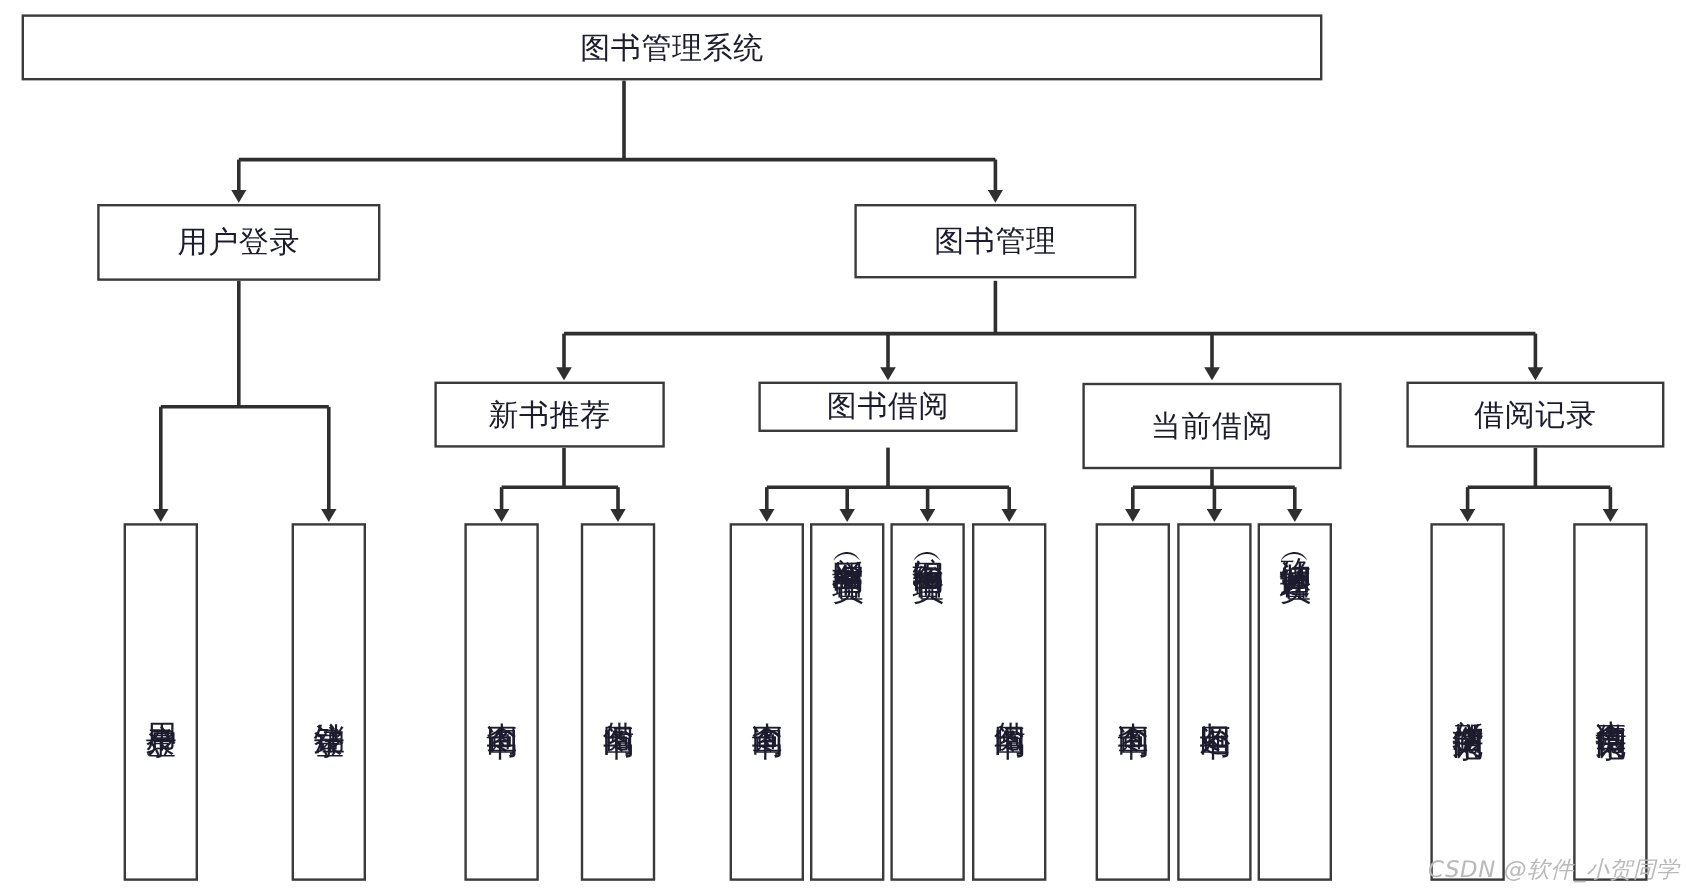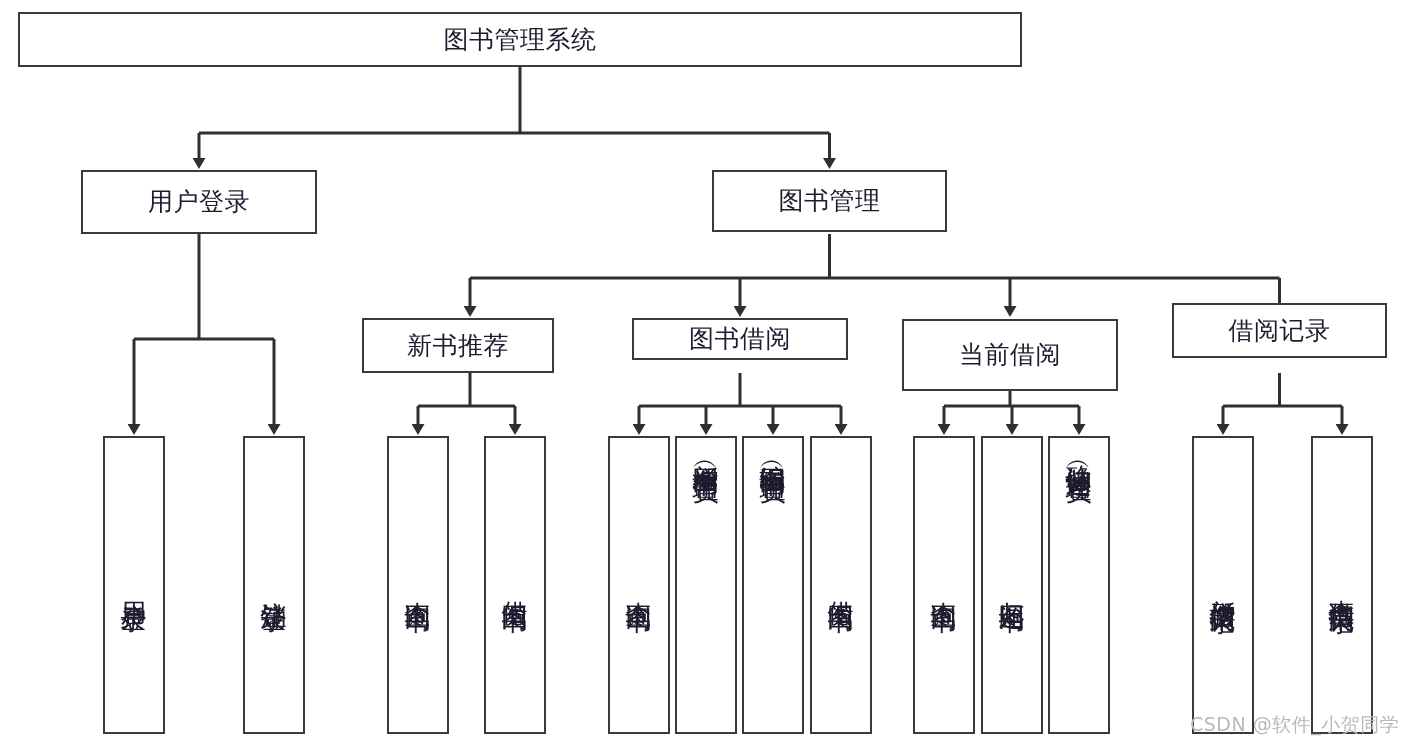--- a/index.html
+++ b/index.html
@@ -61,20 +61,21 @@
     padding-top: 0;
   }
   #watermark {
     position: absolute;
     left: 1190px;
     top: 712px;
     font-size: 19px;
     color: #b9b9b9;
     white-space: nowrap;
     letter-spacing: 0.5px;
+    font-style: italic;
   }
 </style>
 </head>
 <body>
 
 <div id="canvas">
 
   <svg class="edges" viewBox="0 0 1405 747" xmlns="http://www.w3.org/2000/svg">
     <defs>
       <marker id="arrow" markerWidth="11" markerHeight="13" refX="1" refY="6.5" orient="auto" markerUnits="userSpaceOnUse">
@@ -111,41 +112,41 @@
         <path d="M944,406 L944,425" marker-end="url(#arrow)"></path>
         <path d="M1012,406 L1012,425" marker-end="url(#arrow)"></path>
         <path d="M1079,406 L1079,425" marker-end="url(#arrow)"></path>
         <path d="M1279.5,373 L1279.5,406"></path>
         <path d="M1223,406 L1342,406"></path>
         <path d="M1223,406 L1223,425" marker-end="url(#arrow)"></path>
         <path d="M1342,406 L1342,425" marker-end="url(#arrow)"></path>
       </g>
   </svg>
 
-  <div class="node horizontal" id="n-root" style="left: 18px; top: 12px; width: 1004px; height: 55px;">
+  <div class="node horizontal" id="n-root" style="left: 18px; top: 12px; width: 1084px; height: 55px;">
     <span class="lbl">图书管理系统</span>
   </div>
 
   <div class="node horizontal" id="n-user-login" style="left: 81px; top: 170px; width: 236px; height: 64px;">
     <span class="lbl">用户登录</span>
   </div>
   <div class="node horizontal" id="n-book-manage" style="left: 712px; top: 170px; width: 235px; height: 62px;">
     <span class="lbl">图书管理</span>
   </div>
 
   <div class="node horizontal" id="n-new-book-recommend" style="left: 362px; top: 318px; width: 192px; height: 55px;">
     <span class="lbl">新书推荐</span>
   </div>
   <div class="node horizontal" id="n-book-borrow" style="left: 632px; top: 318px; width: 216px; height: 42px;">
     <span class="lbl">图书借阅</span>
   </div>
   <div class="node horizontal" id="n-current-borrow" style="left: 902px; top: 319px; width: 216px; height: 72px;">
     <span class="lbl">当前借阅</span>
   </div>
-  <div class="node horizontal" id="n-borrow-record" style="left: 1172px; top: 303px; width: 215px; height: 55px; align-items: center;">
+  <div class="node horizontal" id="n-borrow-record" style="left: 1172px; top: 318px; width: 215px; height: 55px; align-items: center;">
     <span class="lbl">借阅记录</span>
   </div>
 
   <div class="node vertical mid" id="n-leaf-user-login" style="left: 103px; top: 436px; width: 62px; height: 298px;">
     <span class="lbl">用户登录</span>
   </div>
   <div class="node vertical mid" id="n-leaf-logout" style="left: 243px; top: 436px; width: 62px; height: 298px;">
     <span class="lbl">注销登录</span>
   </div>
   <div class="node vertical mid" id="n-leaf-query-book-1" style="left: 387px; top: 436px; width: 62px; height: 298px;">

